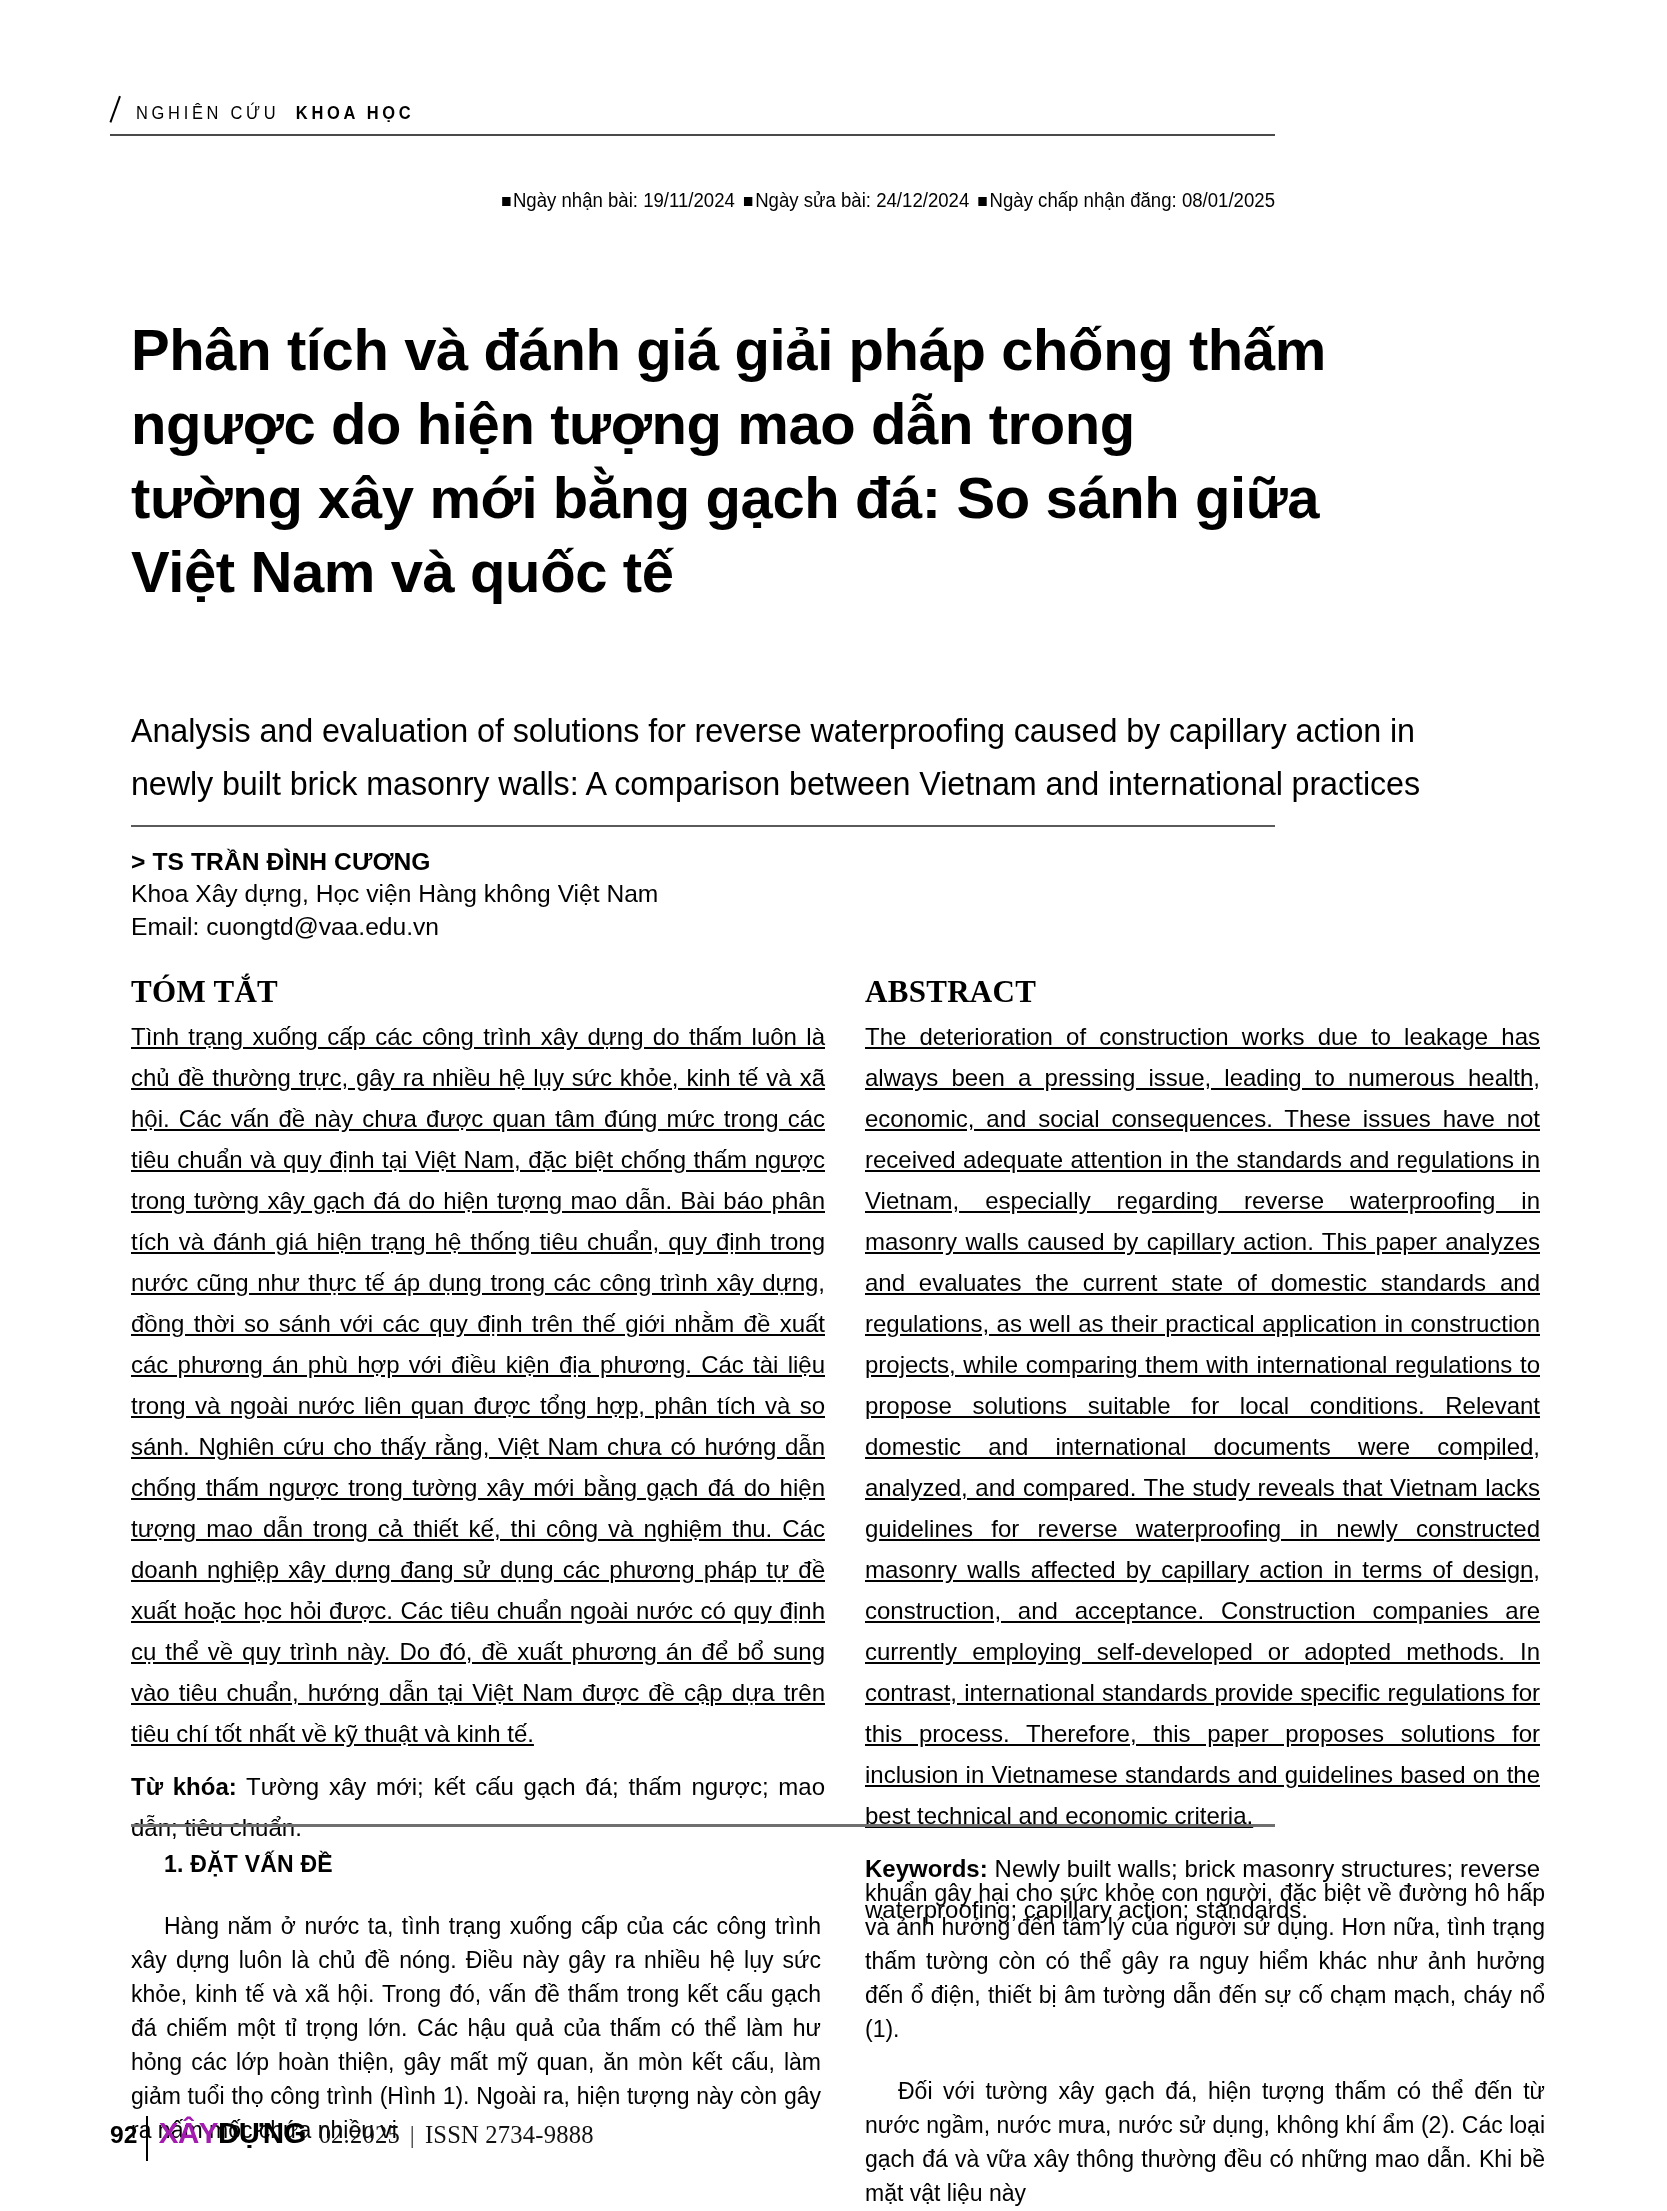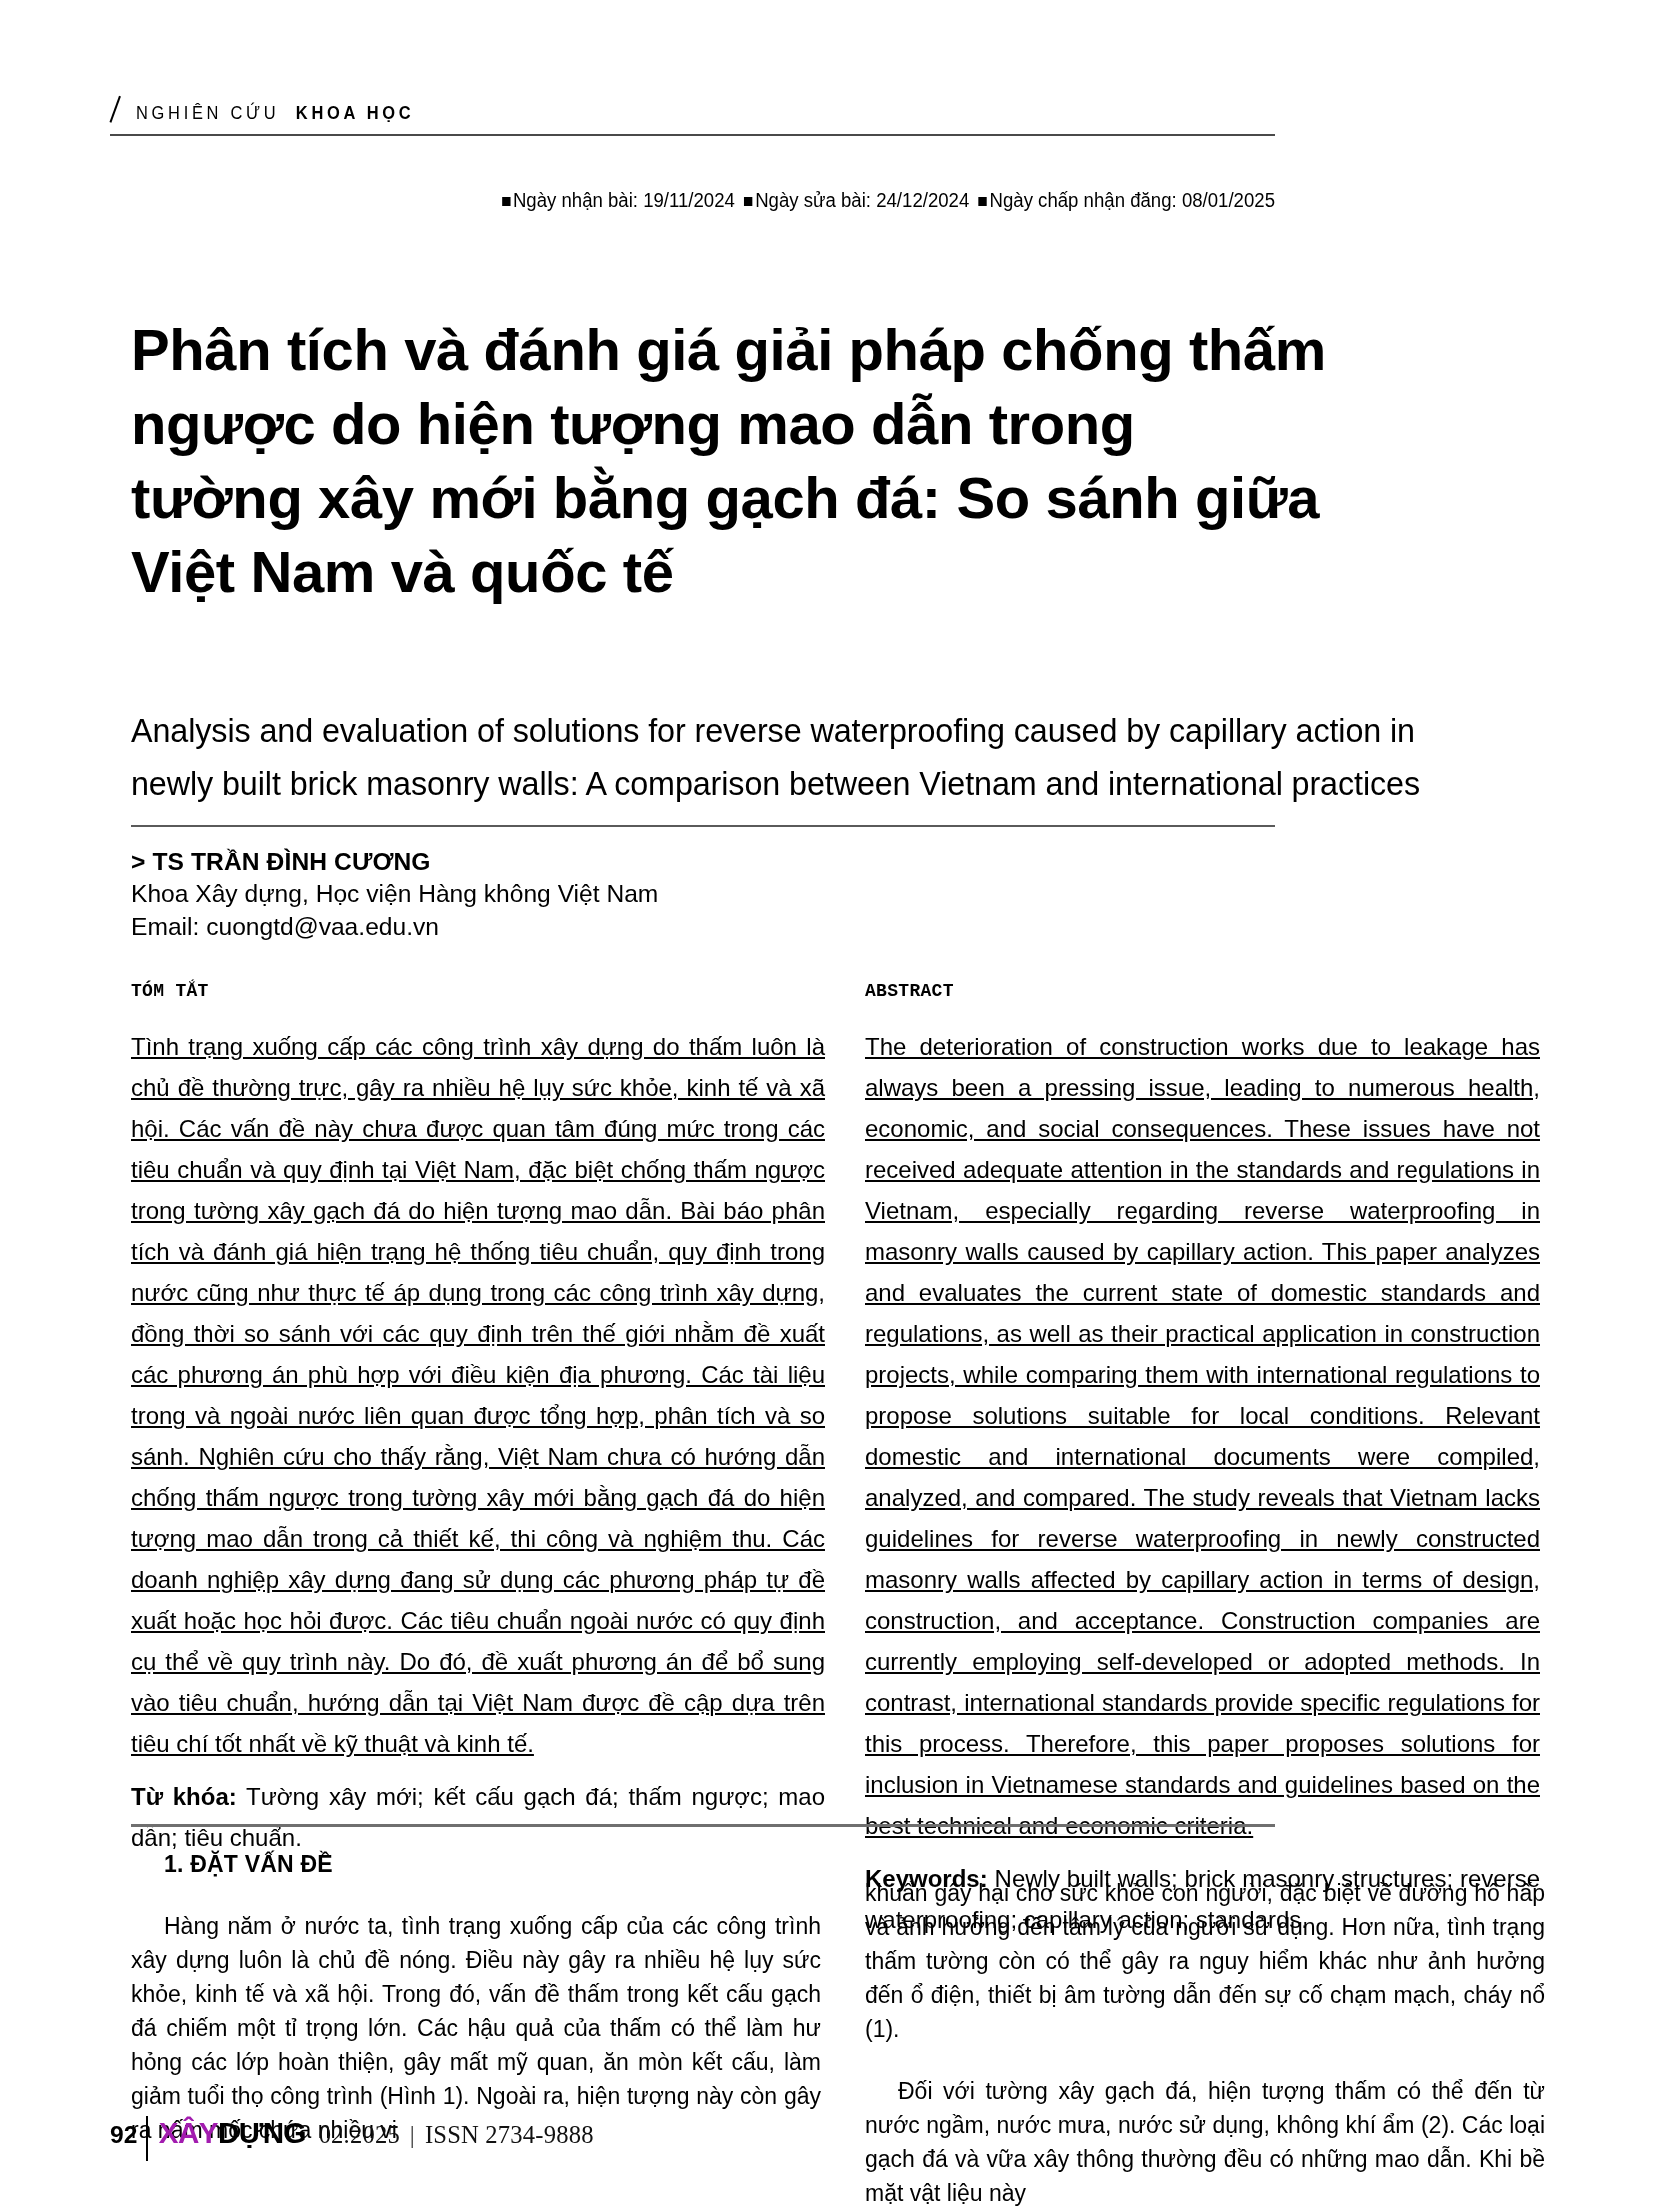--- a/index.html
+++ b/index.html
@@ -163,26 +163,26 @@
     left: 131px;
     width: 694px;
   }
   .abs-right {
     position: absolute;
     top: 973px;
     left: 865px;
     width: 675px;
   }
   .abs-head {
-    font-family: Liberation Mono, monospace;
-    font-weight: 700;
-    font-size: 18px;
+    font-family: Liberation Serif, serif;
+    font-weight: 700;
+    font-size: 31px;
     line-height: 37px;
     letter-spacing: 0.3px;
-    margin-bottom: 16px;
+    margin-bottom: 6px;
   }
   .abs-body {
     font-family: "Liberation Sans Narrow", "Liberation Sans", sans-serif;
     font-weight: 400;
     font-size: 24px;
     line-height: 41px;
     text-align: justify;
     text-justify: inter-word;
     letter-spacing: 0px;
     text-decoration: underline;

